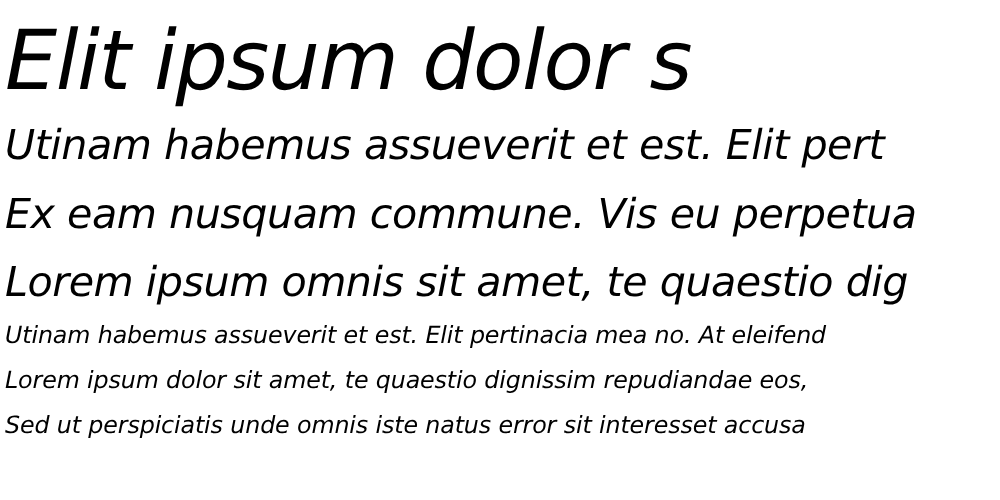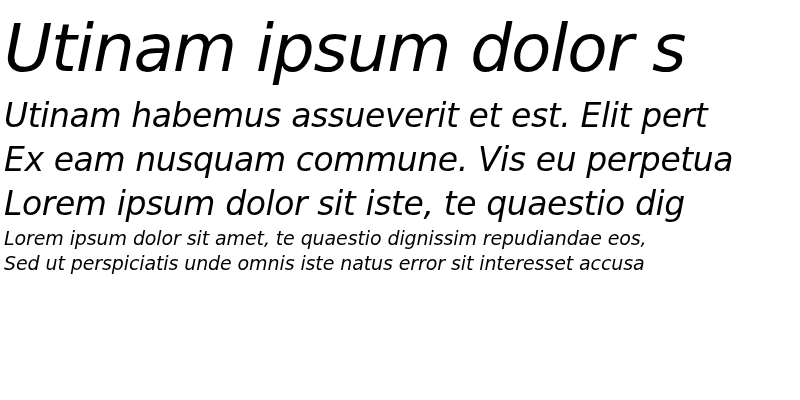--- a/index.html
+++ b/index.html
@@ -21,20 +21,21 @@
     padding: 0 0 0 4px;
     overflow: hidden;
     position: relative;
   }
   .line {
     white-space: nowrap;
     overflow: hidden;
     font-style: italic;
     font-weight: 400;
     letter-spacing: -0.2px;
+    margin-top: 11px;
   }
   .headline {
     font-size: 66px;
     line-height: 86px;
     margin-top: 6px;
     letter-spacing: -1.2px;
   }
   .sub {
     font-size: 33px;
     line-height: 44px;
@@ -46,27 +47,28 @@
     line-height: 25px;
     letter-spacing: -0.1px;
   }
   .body-1 { margin-top: 8px; }
 </style>
 </head>
 <body>
 
 <div class="specimen">
 
-  <div class="line headline">Utinam ipsum dolor s</div>
+  <div class="line headline">Elit ipsum dolor s</div>
 
   <div class="line sub sub-1">Utinam habemus assueverit et est. Elit pert</div>
 
   <div class="line sub sub-2">Ex eam nusquam commune. Vis eu perpetua</div>
 
-  <div class="line sub sub-3">Lorem ipsum dolor sit iste, te quaestio dig</div>
+  <div class="line sub sub-3">Lorem ipsum omnis sit amet, te quaestio dig</div>
 
+  <div class="line body body-1">Utinam habemus assueverit et est. Elit pertinacia mea no. At eleifend</div>
 
 
   <div class="line body body-3">Lorem ipsum dolor sit amet, te quaestio dignissim repudiandae eos,</div>
 
   <div class="line body body-4">Sed ut perspiciatis unde omnis iste natus error sit interesset accusa</div>
 
 </div>
 
 </body></html>

